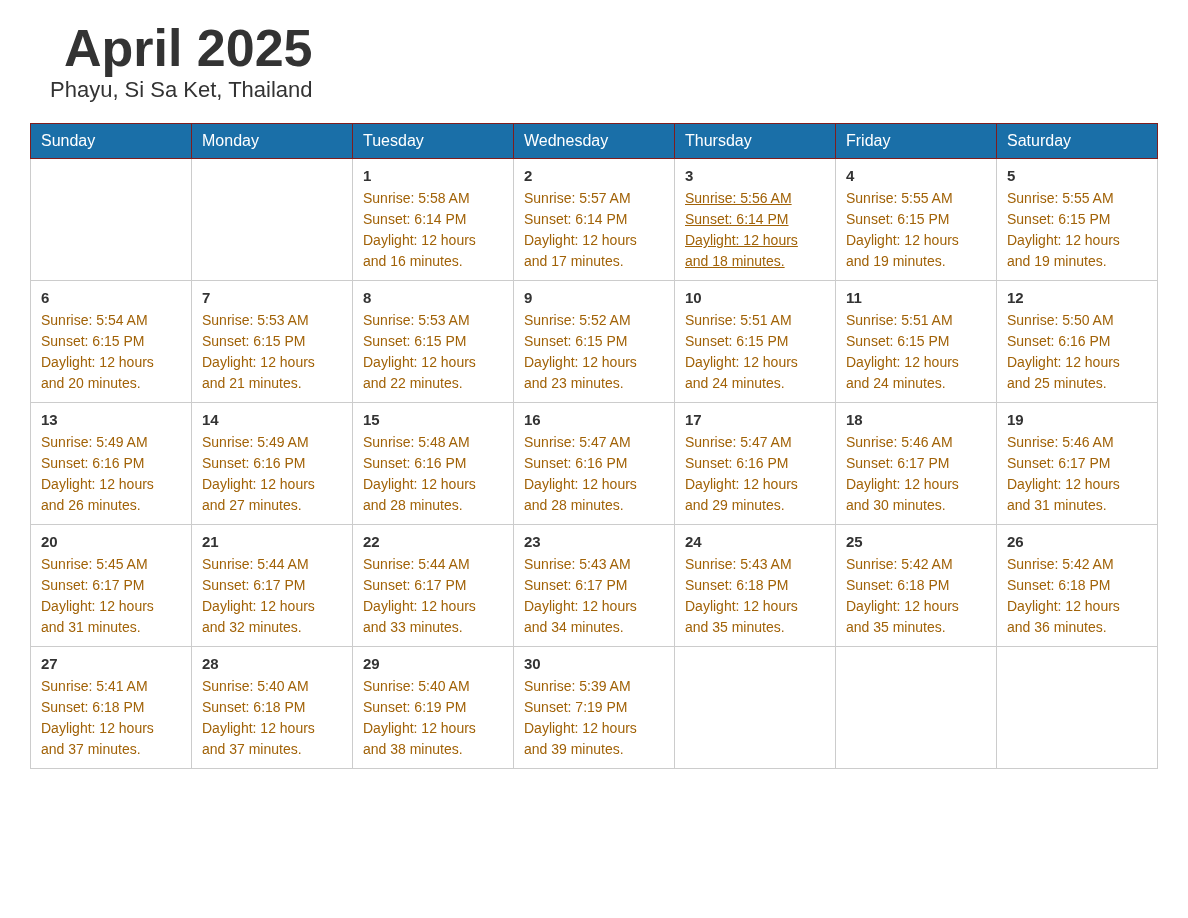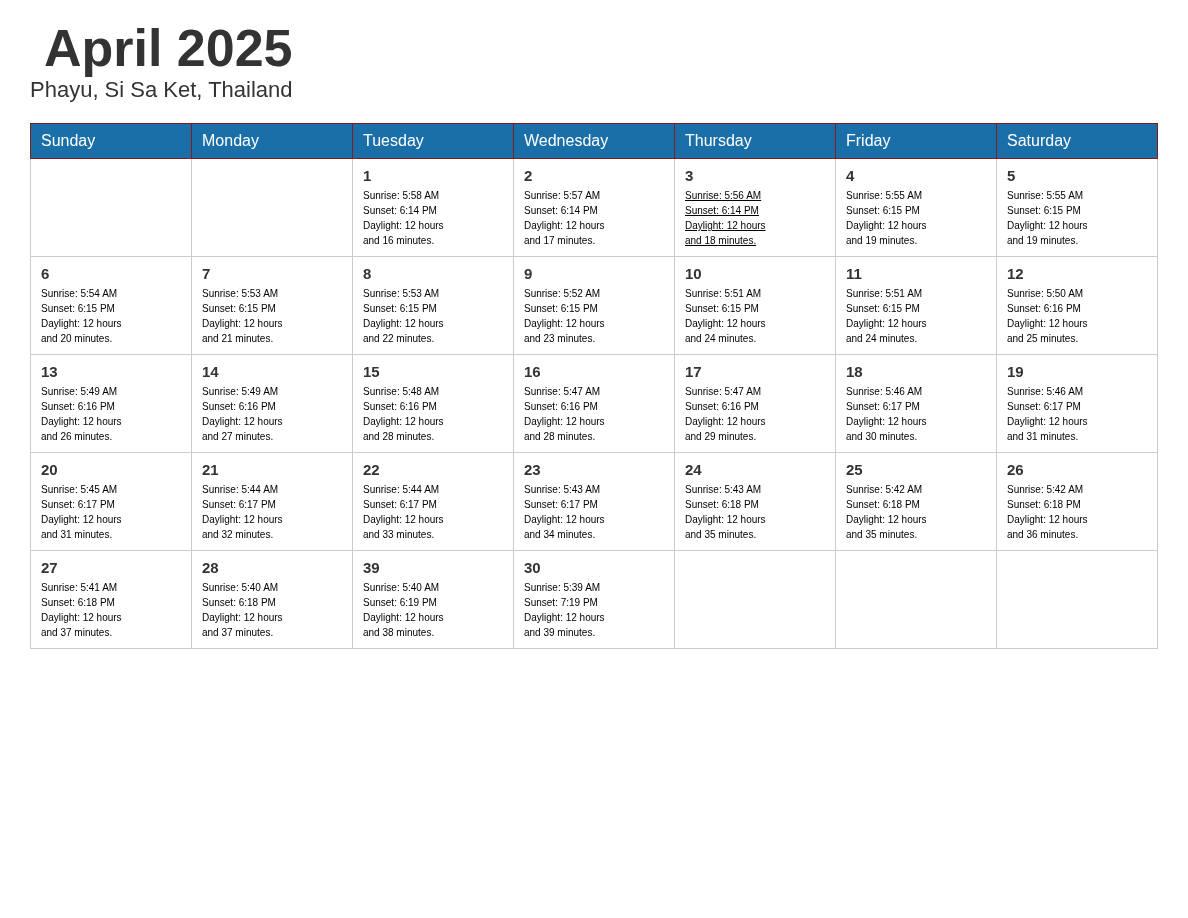--- a/index.html
+++ b/index.html
@@ -41,20 +41,21 @@
       margin: 0 2px;
       vertical-align: middle;
     }
     .logo-blue {
       color: #1a6fa8;
       font-size: 28px;
       font-weight: bold;
     }
     .title-section {
       text-align: right;
+      margin-left: 20px;
     }
     .month-title {
       font-size: 52px;
       font-weight: bold;
       color: #333;
       line-height: 1.1;
     }
     .location-title {
       font-size: 22px;
       color: #333;
@@ -82,22 +83,22 @@
       min-height: 100px;
     }
     .day-number {
       font-size: 15px;
       font-weight: bold;
       color: #333;
       display: block;
       margin-bottom: 4px;
     }
     .day-info {
-      font-size: 10px;
-      color: #000000;
+      font-size: 14px;
+      color: #a16207;
       line-height: 1.5;
     }
     .calendar tr td {
       background: #fff;
     }
   </style>
 </head>
 <body>
 
 <div class="header">
@@ -321,21 +322,21 @@
 and 37 minutes.</div>
         </td>
         <td>
           <span class="day-number">28</span>
           <div class="day-info" style="white-space: pre-line;">Sunrise: 5:40 AM
 Sunset: 6:18 PM
 Daylight: 12 hours
 and 37 minutes.</div>
         </td>
         <td>
-          <span class="day-number">39</span>
+          <span class="day-number">29</span>
           <div class="day-info" style="white-space: pre-line;">Sunrise: 5:40 AM
 Sunset: 6:19 PM
 Daylight: 12 hours
 and 38 minutes.</div>
         </td>
         <td>
           <span class="day-number">30</span>
           <div class="day-info" style="white-space: pre-line;">Sunrise: 5:39 AM
 Sunset: 7:19 PM
 Daylight: 12 hours

